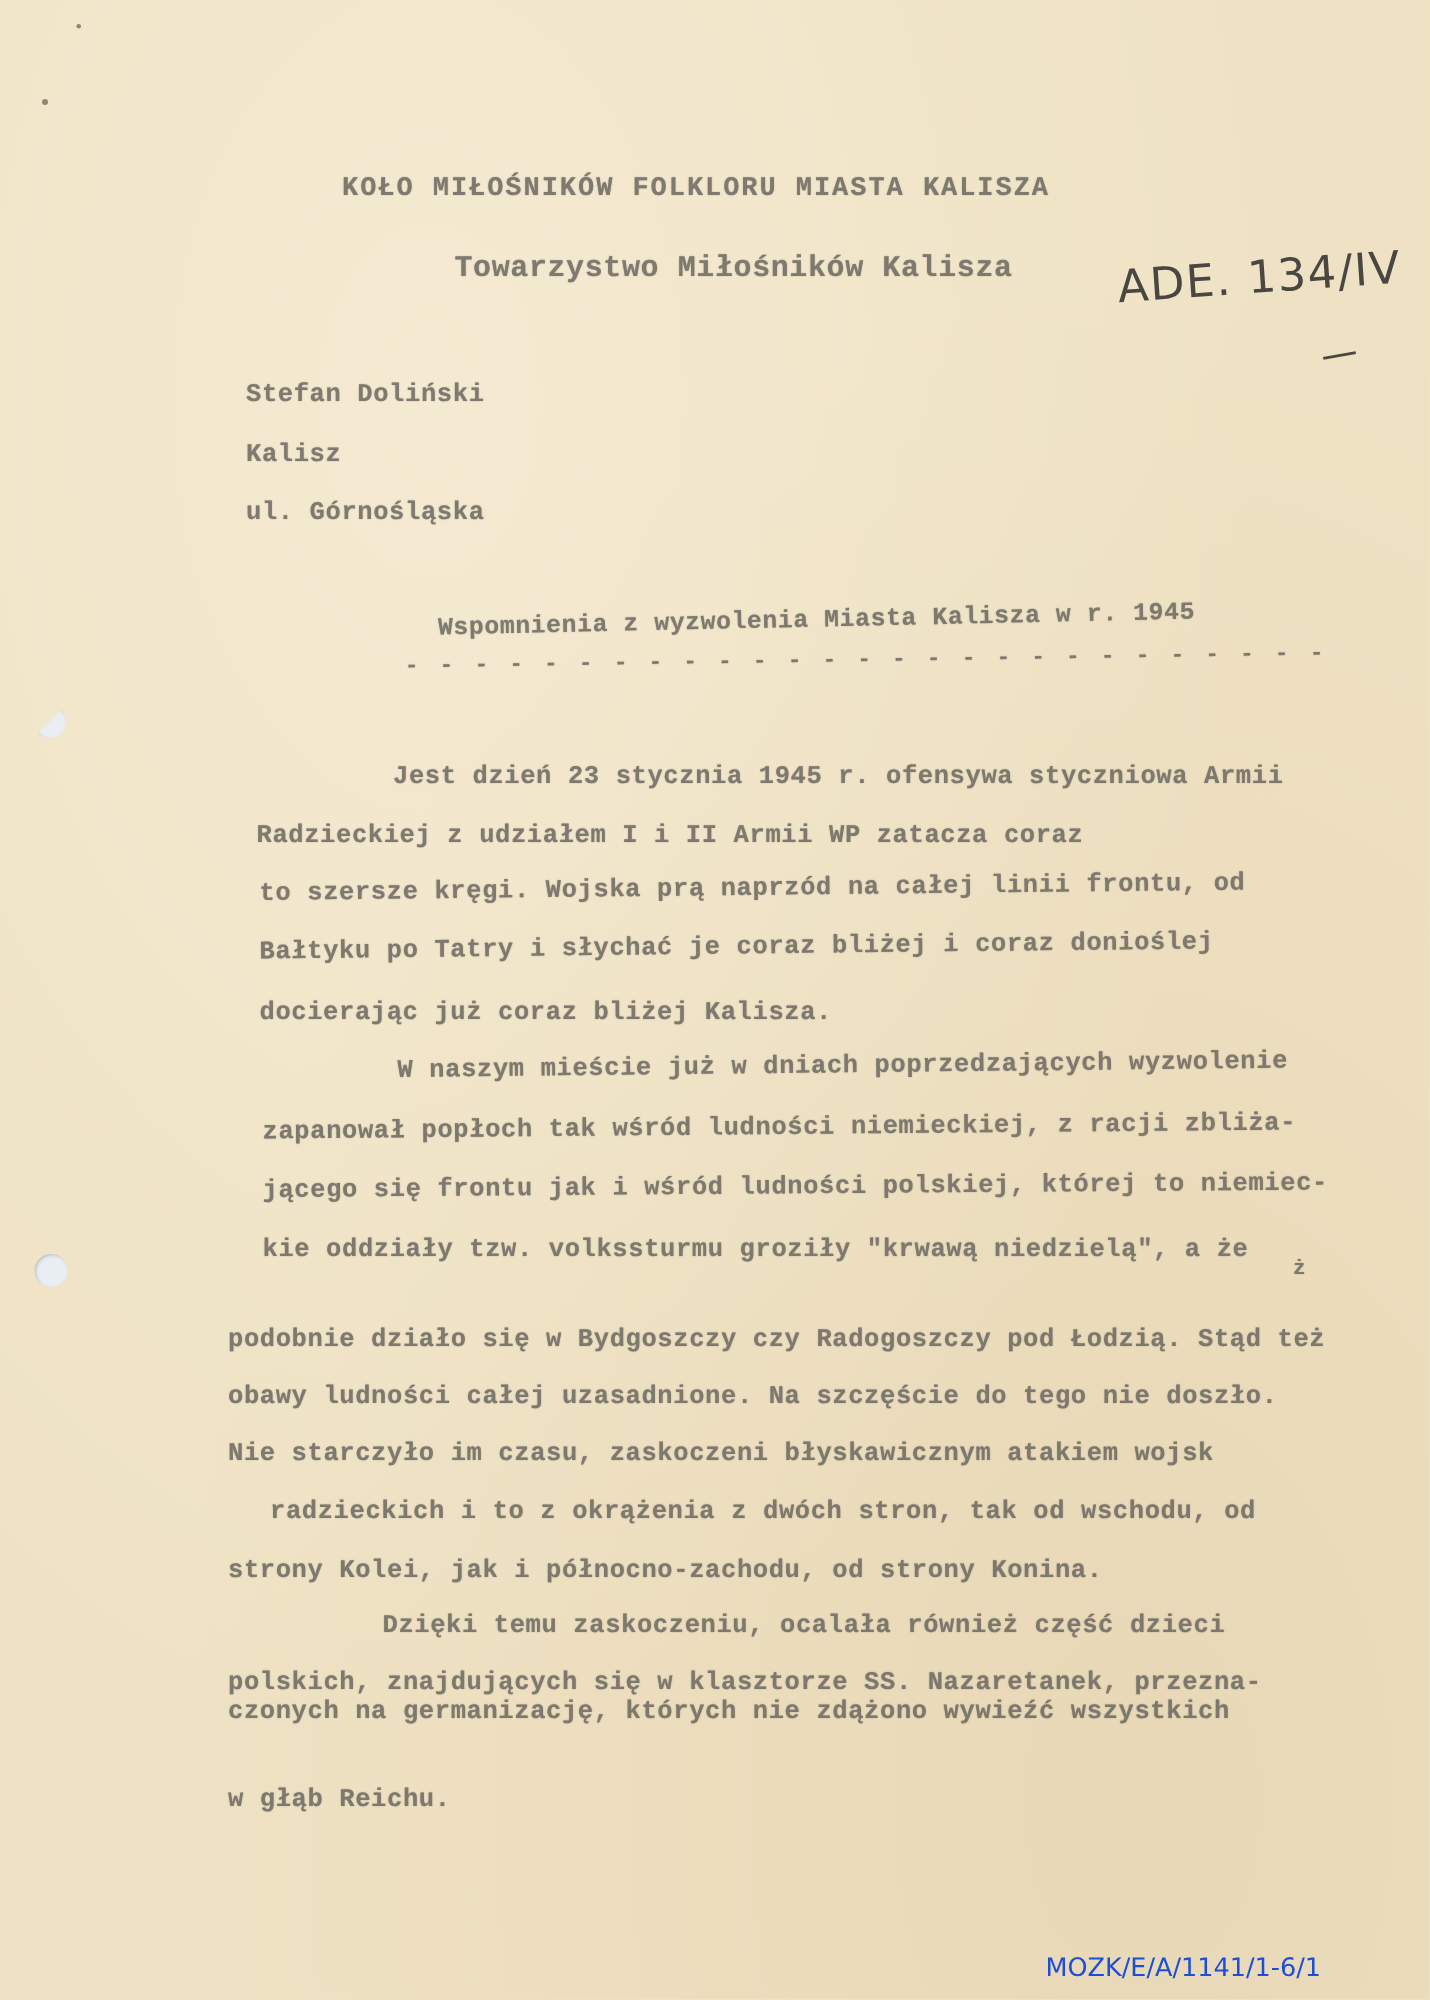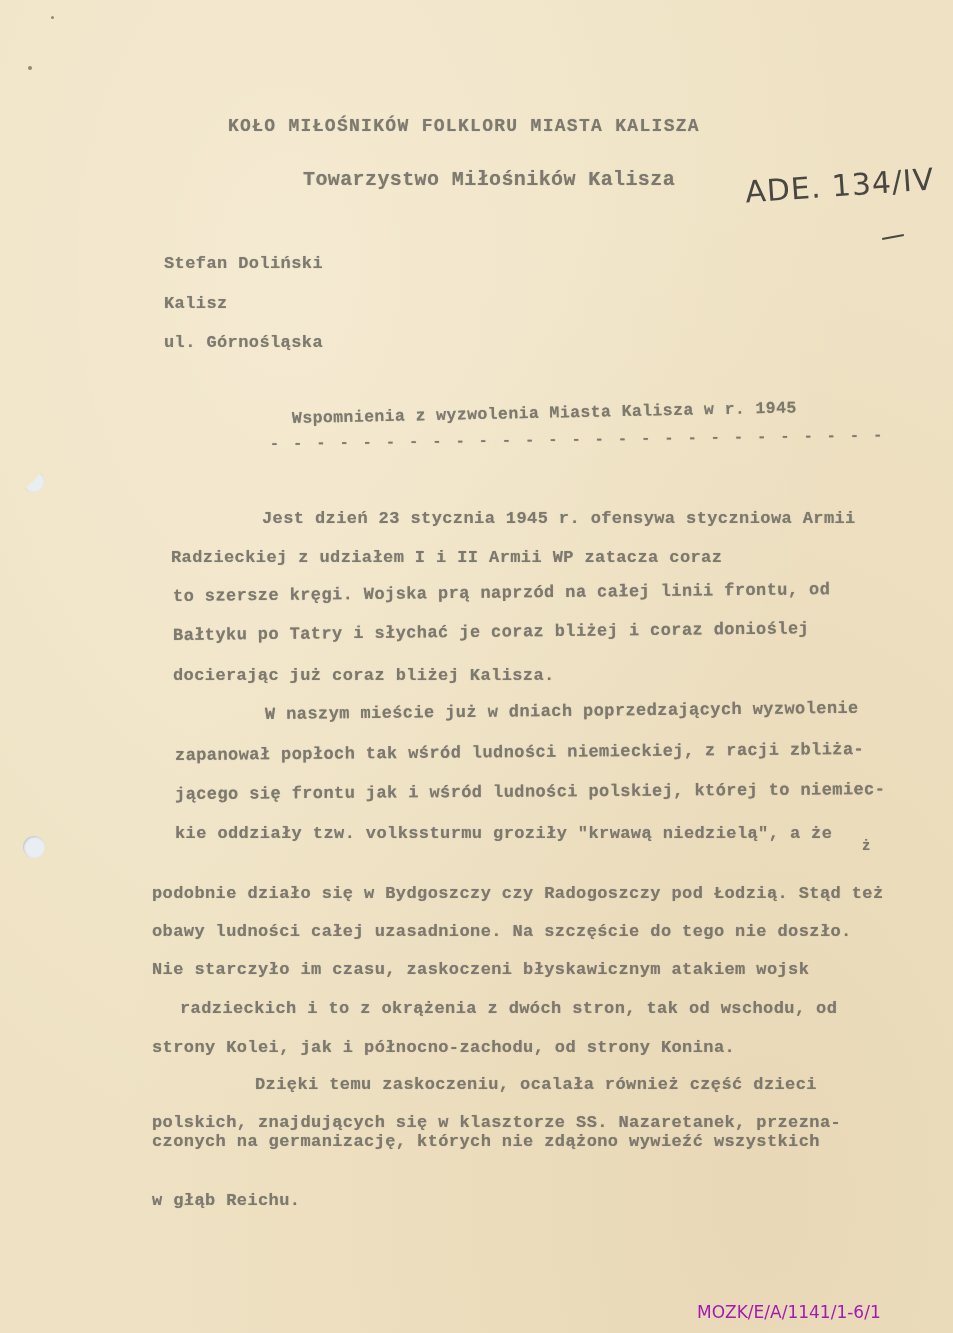--- a/index.html
+++ b/index.html
@@ -82,13 +82,13 @@
 <div class="typed" style="left:152px;top:884px;font-family:Liberation Mono, monospace;">podobnie działo się w Bydgoszczy czy Radogoszczy pod Łodzią. Stąd też</div>
 <div class="typed" style="left:152px;top:922px;">obawy ludności całej uzasadnione. Na szczęście do tego nie doszło.</div>
 <div class="typed" style="left:152px;top:960px;">Nie starczyło im czasu, zaskoczeni błyskawicznym atakiem wojsk</div>
 <div class="typed" style="left:152px;top:999px;margin-left:28px;">radzieckich i to z okrążenia z dwóch stron, tak od wschodu, od</div>
 <div class="typed" style="left:152px;top:1038px;">strony Kolei, jak i północno-zachodu, od strony Konina.</div>
 <div class="typed" style="left:255px;top:1075px;">Dzięki temu zaskoczeniu, ocalała również część dzieci</div>
 <div class="typed" style="left:152px;top:1113px;">polskich, znajdujących się w klasztorze SS. Nazaretanek, przezna-</div>
 <div class="typed" style="left:152px;top:1132px;">czonych na germanizację, których nie zdążono wywieźć wszystkich</div>
 <div class="typed" style="left:152px;top:1191px;">w głąb Reichu.</div>
 
-<div class="hand" style="left:697px;top:1302px;font-size:17px;color:#a21caf;">MOZK/E/A/1141/1-6/1</div>
+<div class="hand" style="left:697px;top:1302px;font-size:17px;color:#1d4ed8;">MOZK/E/A/1141/1-6/1</div>
 
 </body></html>

